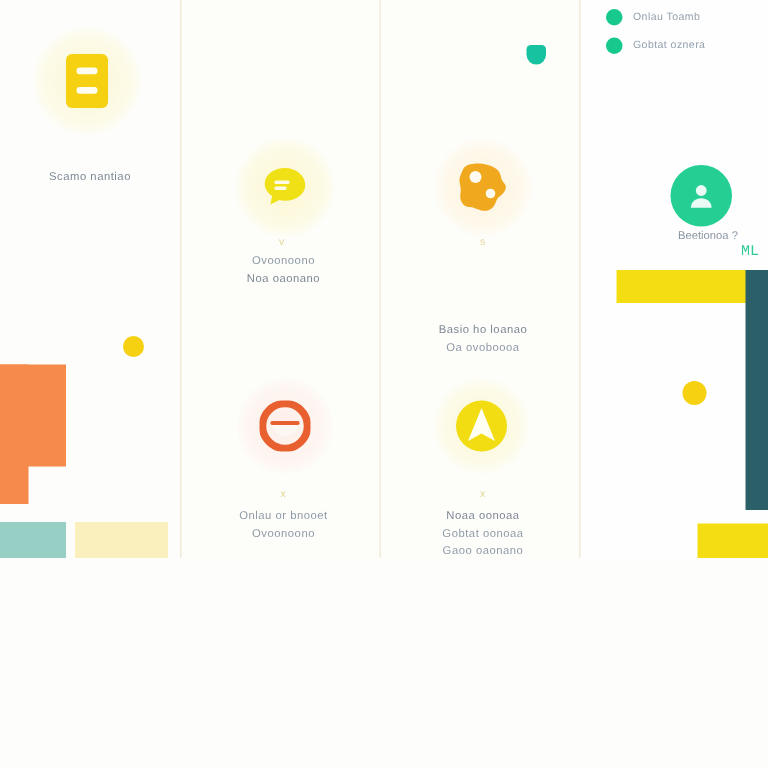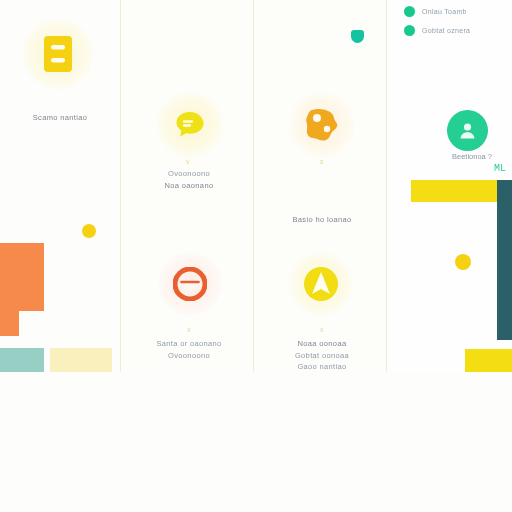--- a/index.html
+++ b/index.html
@@ -203,49 +203,50 @@
   <div class="badge" style="left:158px;top:252px;width:64px;height:64px;">
     <span class="halo" style="background:radial-gradient(circle,#fdeee8 0%,#fef6f2 56%,rgba(253,252,250,0) 74%);"></span>
     <svg class="glyph" width="34" height="34" viewBox="0 0 34 34">
       <circle cx="17" cy="17" r="15" fill="none" stroke="#e8602f" stroke-width="5"></circle>
       <path d="M8.5 15h17c0 5.2-3.8 9-8.5 9S8.5 20.2 8.5 15z" fill="#fdf7f4"></path>
       <path d="M8.5 15h17" stroke="#e8602f" stroke-width="2.6" stroke-linecap="round"></path>
     </svg>
   </div>
   <span class="tiny-mark" style="left:187px;top:326px;">x</span>
   <div class="card-text" style="left:125px;top:338px;width:128px;">
-    <span class="t-line">Santa or oaonano</span>
+    <span class="t-line">Onlau or bnooet</span>
     <span class="t-line">Ovoonoono</span>
   </div>
 
   <div class="badge" style="left:289px;top:92px;width:66px;height:66px;">
     <span class="halo" style="background:radial-gradient(circle,#fdf3dd 0%,#fef9ec 56%,rgba(253,252,247,0) 74%);"></span>
     <svg class="glyph" width="38" height="36" viewBox="0 0 38 36">
       <path d="M9 3 C15 1 22 2 27 5 C32 8 30 12 33 15 C36 18 33 22 30 24 C27 26 28 31 23 33 C18 35 14 31 10 31 C6 31 3 27 4 22 C5 17 2 14 4 10 C5.5 6.5 6 4 9 3 Z" fill="#f0a81e"></path>
       <circle cx="14" cy="11" r="4" fill="#fdfaf0"></circle>
       <circle cx="24" cy="22" r="3.2" fill="#fdfaf0"></circle>
     </svg>
   </div>
   <span class="tiny-mark" style="left:320px;top:158px;">s</span>
   <div class="card-text" style="left:258px;top:168px;width:128px;margin-top:46px;">
     <span class="t-line t-strong">Basio ho loanao</span>
+    <span class="t-line">Oa ovoboooa</span>
   </div>
 
   <div class="badge" style="left:289px;top:252px;width:64px;height:64px;">
     <span class="halo" style="background:radial-gradient(circle,#fcf7d6 0%,#fdfbe8 56%,rgba(253,252,247,0) 74%);"></span>
     <svg class="glyph" width="42" height="42" viewBox="0 0 42 42">
       <circle cx="21" cy="21" r="17" fill="#f2dc12"></circle>
       <path d="M21 9 L30 31 L21 26 L12 31 Z" fill="#fffef2"></path>
     </svg>
   </div>
   <span class="tiny-mark" style="left:320px;top:326px;">x</span>
   <div class="card-text" style="left:258px;top:338px;width:128px;">
     <span class="t-line t-strong">Noaa oonoaa</span>
     <span class="t-line">Gobtat oonoaa</span>
-    <span class="t-line">Gaoo nantiao</span>
+    <span class="t-line">Gaoo oaonano</span>
   </div>
 
   <div class="avatar">
     <svg width="19" height="19" viewBox="0 0 19 19">
       <circle cx="9.5" cy="6" r="3.6" fill="#e9fbf4"></circle>
       <path d="M2.6 17.5c0-3.8 3.1-6.3 6.9-6.3s6.9 2.5 6.9 6.3z" fill="#e9fbf4"></path>
     </svg>
   </div>
   <span class="avatar-caption">Beetionoa ?</span>
   <span class="avatar-link">ML</span>

